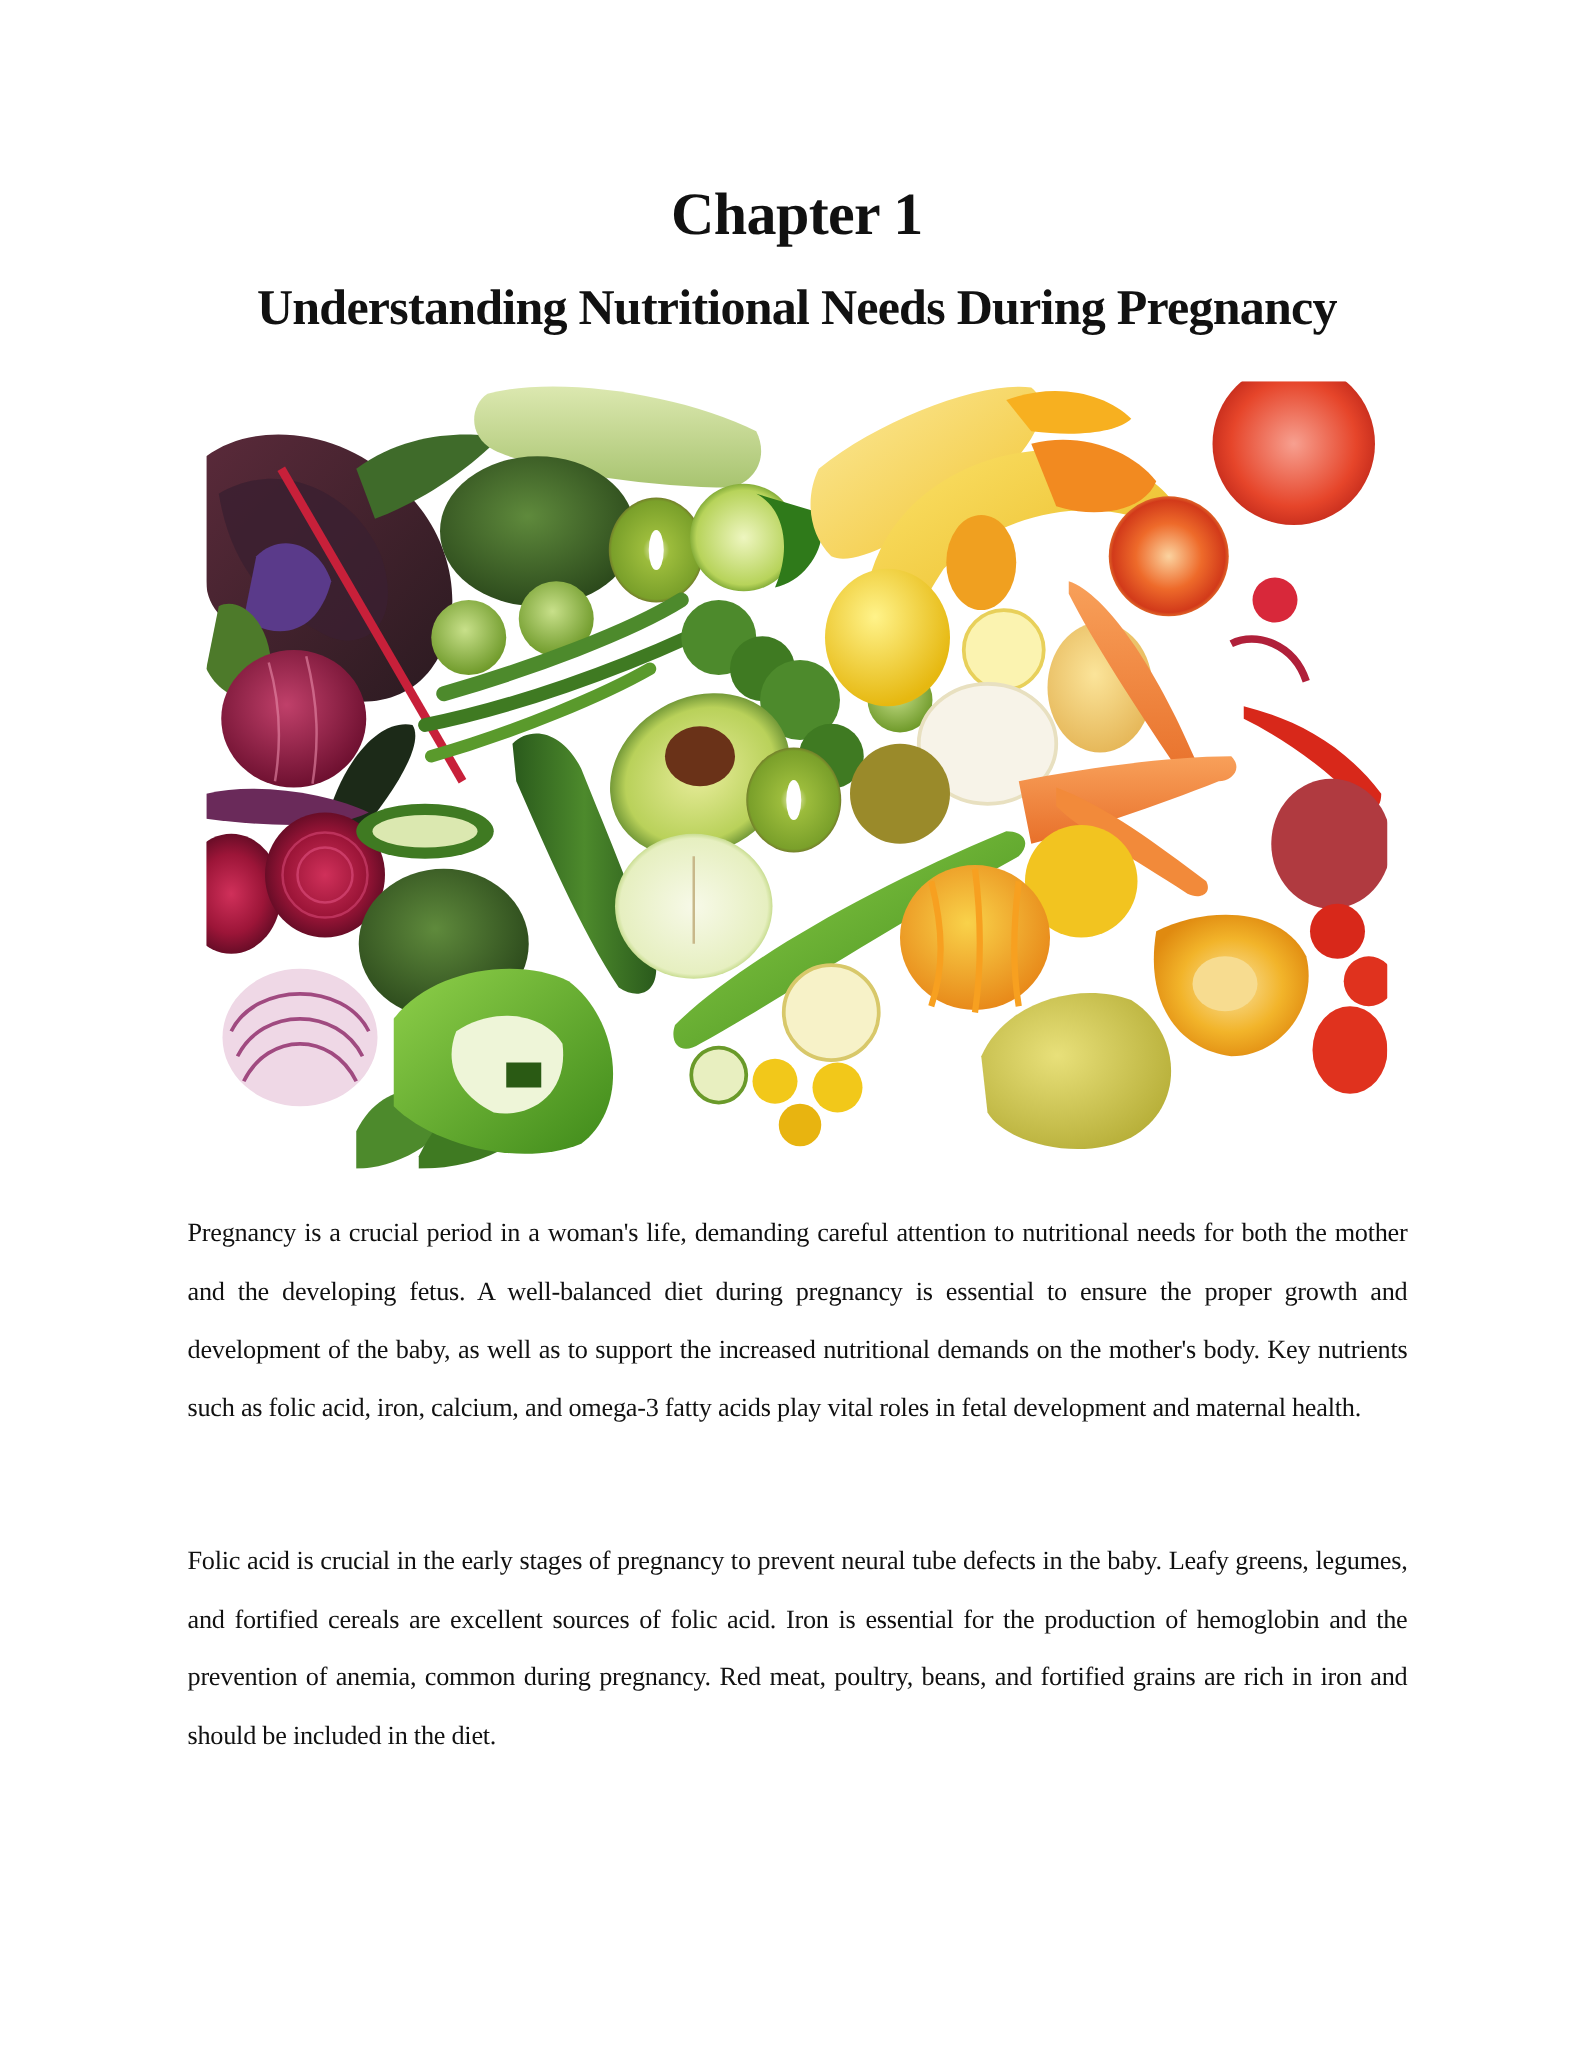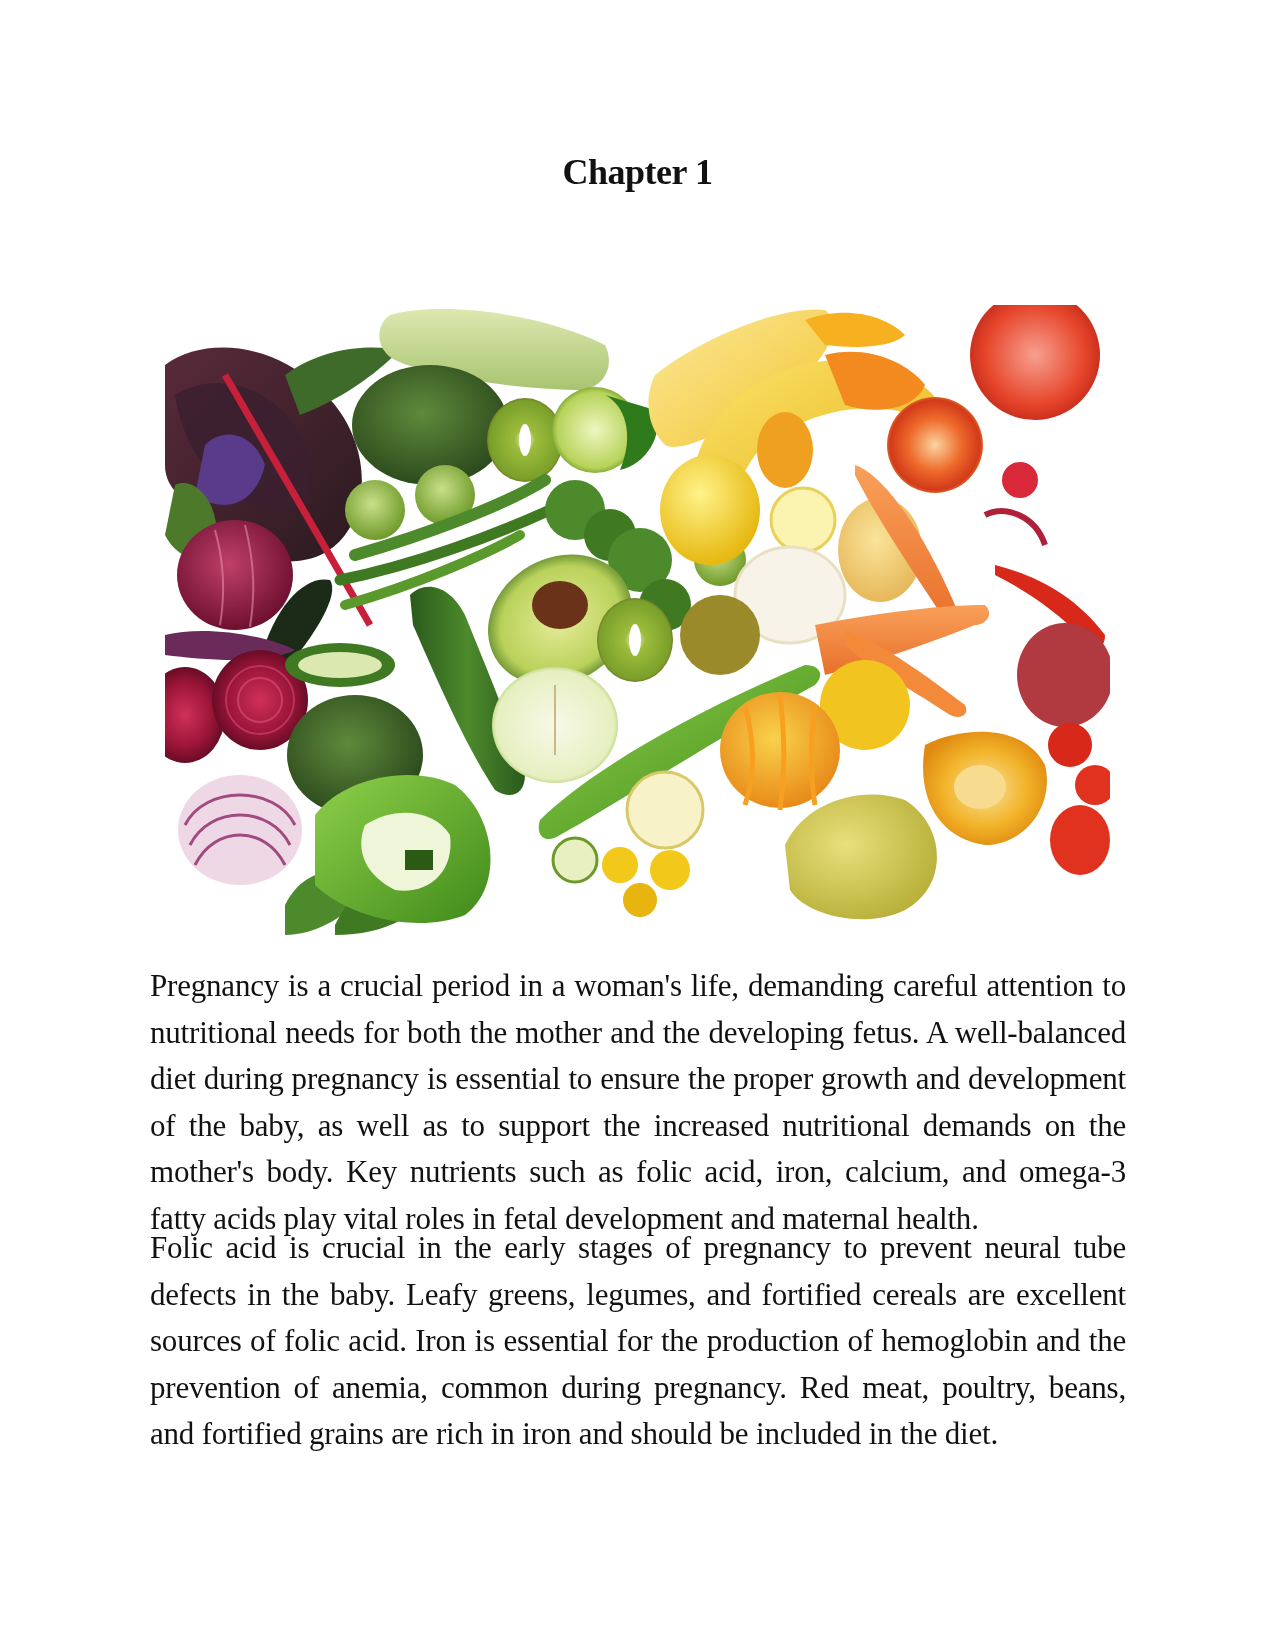--- a/index.html
+++ b/index.html
@@ -19,21 +19,21 @@
       position: absolute;
       left: 0; top: 0;
       width: 1275px; height: 1650px;
     }
     .chapter-label {
       position: absolute;
       left: 0; width: 1275px;
       top: 148px;
       text-align: center;
       font-weight: bold;
-      font-size: 36px;
+      font-size: 48px;
       line-height: 48px;
       letter-spacing: -0.5px;
     }
     .chapter-title {
       position: absolute;
       left: 0; width: 1275px;
       top: 222px;
       text-align: center;
       font-weight: bold;
       font-size: 40px;
@@ -47,35 +47,36 @@
       width: 945px;
       height: 630px;
       overflow: hidden;
       background: #ffffff;
     }
     .hero svg { display: block; }
     .body-text {
       position: absolute;
       left: 150px;
       width: 976px;
-      font-size: 31px;
+      font-size: 21px;
       line-height: 46.5px;
       text-align: justify;
       letter-spacing: -0.2px;
     }
     .para-1 { top: 963px; }
     .para-2 { top: 1225px; }
     .body-text p { margin: 0; }
   </style>
 </head>
 <body>
 
 <div class="page">
 
   <div class="chapter-label">Chapter 1</div>
+  <div class="chapter-title">Understanding Nutritional Needs During Pregnancy</div>
 
   <div class="hero" title="Colorful arrangement of fresh fruits and vegetables in a rainbow gradient from purple through green, yellow, orange to red">
     <svg width="945" height="630" viewBox="0 0 945 630" xmlns="http://www.w3.org/2000/svg">
       <defs>
         <radialGradient id="gOnion" cx="45%" cy="40%" r="60%">
           <stop offset="0%" stop-color="#c0406a"></stop>
           <stop offset="100%" stop-color="#6e1030"></stop>
         </radialGradient>
         <radialGradient id="gBeet" cx="50%" cy="50%" r="55%">
           <stop offset="0%" stop-color="#d0305a"></stop>

